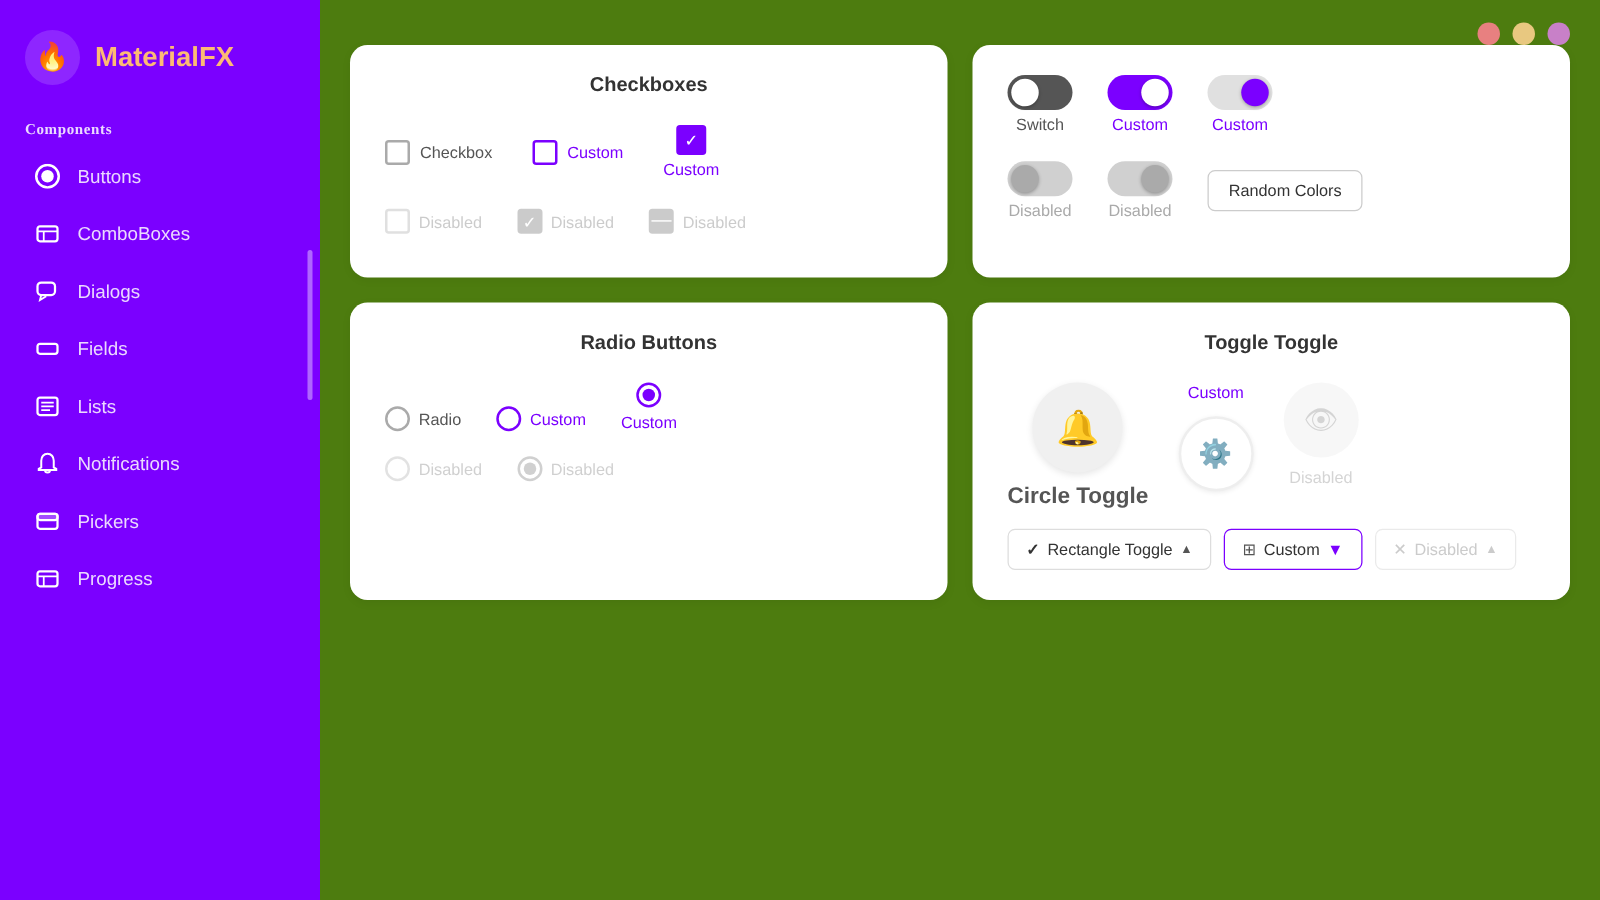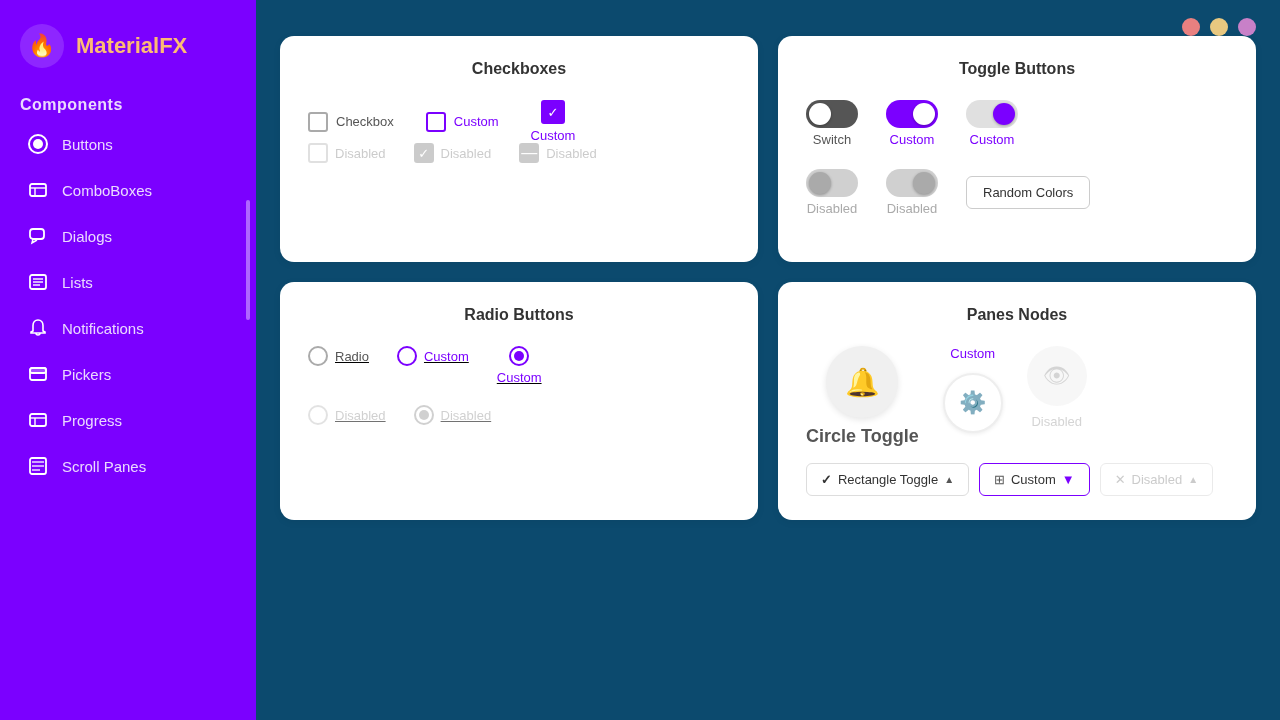--- a/index.html
+++ b/index.html
@@ -32,24 +32,25 @@
       color: white;
       font-size: 22px;
     }
     .sidebar-title {
       color: #fdba74;
       font-size: 22px;
       font-weight: 700;
     }
     .sidebar-section-label {
       color: rgba(255,255,255,0.85);
-      font-size: 16px;
+      font-size: 12px;
       font-weight: 600;
       padding: 8px 20px 6px 20px;
       letter-spacing: 0.5px;
+      font-family: Liberation Serif, serif;
     }
     .sidebar-scroll {
       flex: 1;
       overflow-y: auto;
       padding-bottom: 20px;
     }
     .sidebar-scroll::-webkit-scrollbar { width: 4px; }
     .sidebar-scroll::-webkit-scrollbar-thumb { background: rgba(255,255,255,0.3); border-radius: 2px; }
     .sidebar-item {
       display: flex;
@@ -66,21 +67,21 @@
     .sidebar-item.active {
       background: rgba(255,255,255,0.22);
       color: white;
       font-weight: 600;
     }
     .sidebar-item .icon { font-size: 18px; display: flex; align-items: center; }
 
     
     .main {
       flex: 1;
-      background: #0c4a6e;
+      background: #4d7c0f;
       padding: 24px;
       overflow-y: auto;
       position: relative;
     }
 
     
     .top-dots {
       position: absolute;
       top: 18px;
       right: 24px;
@@ -112,20 +113,21 @@
       font-weight: 600;
       color: #333;
       margin-bottom: 22px;
     }
 
     
     .checkbox-row {
       display: flex;
       align-items: center;
       gap: 32px;
+      margin-bottom: 24px;
     }
     .checkbox-item {
       display: flex;
       flex-direction: column;
       align-items: center;
       gap: 4px;
     }
     .checkbox-item-row {
       display: flex;
       align-items: center;
@@ -270,24 +272,23 @@
       border-radius: 6px;
       background: white;
       cursor: pointer;
       font-size: 13px;
       color: #333;
     }
 
     
     .radio-row {
       display: flex;
-      align-items: flex-start;
+      align-items: flex-end;
       gap: 28px;
       margin-bottom: 20px;
-      text-decoration: underline;
     }
     .radio-item {
       display: flex;
       flex-direction: column;
       align-items: center;
       gap: 4px;
     }
     .radio-item-row {
       display: flex;
       align-items: center;
@@ -478,20 +479,28 @@
     <div class="sidebar-item">
       <span class="icon">
         <svg width="20" height="20" viewBox="0 0 20 20" fill="none">
           <rect x="2" y="3" width="14" height="10" rx="3" stroke="white" stroke-width="1.8" fill="none"></rect>
           <path d="M5 13 L4 17 L9 14" stroke="white" stroke-width="1.5" fill="none"></path>
         </svg>
       </span>
       <span>Dialogs</span>
     </div>
 
+    <div class="sidebar-item">
+      <span class="icon">
+        <svg width="20" height="20" viewBox="0 0 20 20" fill="none">
+          <rect x="2" y="6" width="16" height="8" rx="2" stroke="white" stroke-width="1.8" fill="none"></rect>
+        </svg>
+      </span>
+      <span>Fields</span>
+    </div>
 
     <div class="sidebar-item">
       <span class="icon">
         <svg width="20" height="20" viewBox="0 0 20 20" fill="none">
           <rect x="2" y="3" width="16" height="14" rx="2" stroke="white" stroke-width="1.8" fill="none"></rect>
           <line x1="5" y1="7" x2="15" y2="7" stroke="white" stroke-width="1.4"></line>
           <line x1="5" y1="10" x2="15" y2="10" stroke="white" stroke-width="1.4"></line>
           <line x1="5" y1="13" x2="12" y2="13" stroke="white" stroke-width="1.4"></line>
         </svg>
       </span>
@@ -522,31 +531,20 @@
       <span class="icon">
         <svg width="20" height="20" viewBox="0 0 20 20" fill="none">
           <rect x="2" y="4" width="16" height="12" rx="2" stroke="white" stroke-width="1.8" fill="none"></rect>
           <line x1="2" y1="8" x2="18" y2="8" stroke="white" stroke-width="1.4"></line>
           <line x1="7" y1="8" x2="7" y2="16" stroke="white" stroke-width="1.4"></line>
         </svg>
       </span>
       <span>Progress</span>
     </div>
 
-    <div class="sidebar-item">
-      <span class="icon">
-        <svg width="20" height="20" viewBox="0 0 20 20" fill="none">
-          <rect x="2" y="2" width="16" height="16" rx="2" stroke="white" stroke-width="1.8" fill="none"></rect>
-          <line x1="4" y1="6" x2="16" y2="6" stroke="white" stroke-width="1.3"></line>
-          <line x1="4" y1="10" x2="16" y2="10" stroke="white" stroke-width="1.3"></line>
-          <line x1="4" y1="14" x2="12" y2="14" stroke="white" stroke-width="1.3"></line>
-        </svg>
-      </span>
-      <span>Scroll Panes</span>
-    </div>
   </div>
 
   <div style="position:absolute;right:6px;top:200px;width:4px;height:120px;background:rgba(255,255,255,0.4);border-radius:2px;"></div>
 </div>
 
 <div class="main">
 
   <div class="top-dots">
     <div class="dot" style="background:#E88080;"></div>
     <div class="dot" style="background:#E8C880;"></div>
@@ -586,21 +584,20 @@
           <span class="cb-label-gray">Disabled</span>
         </div>
         <div class="disabled-item">
           <div class="cb indeterminate">—</div>
           <span class="cb-label-gray">Disabled</span>
         </div>
       </div>
     </div>
 
     <div class="card">
-      <div class="card-title">Toggle Buttons</div>
 
       <div class="toggle-row">
 
         <div class="toggle-item">
           <div class="toggle-switch">
             <div class="knob"></div>
           </div>
           <span class="toggle-label">Switch</span>
         </div>
 
@@ -666,21 +663,21 @@
           <span class="radio-label-gray">Disabled</span>
         </div>
         <div class="radio-item-row">
           <div class="radio-circle selected-gray"></div>
           <span class="radio-label-gray">Disabled</span>
         </div>
       </div>
     </div>
 
     <div class="card">
-      <div class="card-title">Panes Nodes</div>
+      <div class="card-title">Toggle Toggle</div>
       <div style="display:flex; align-items:flex-start; gap:24px; margin-bottom: 12px;">
 
         <div class="circle-toggle-wrap">
           <div class="circle-toggle-btn">
             <span>🔔</span>
           </div>
           <span class="circle-toggle-label">Circle Toggle</span>
         </div>
 
         <div class="custom-toggle-wrap">

